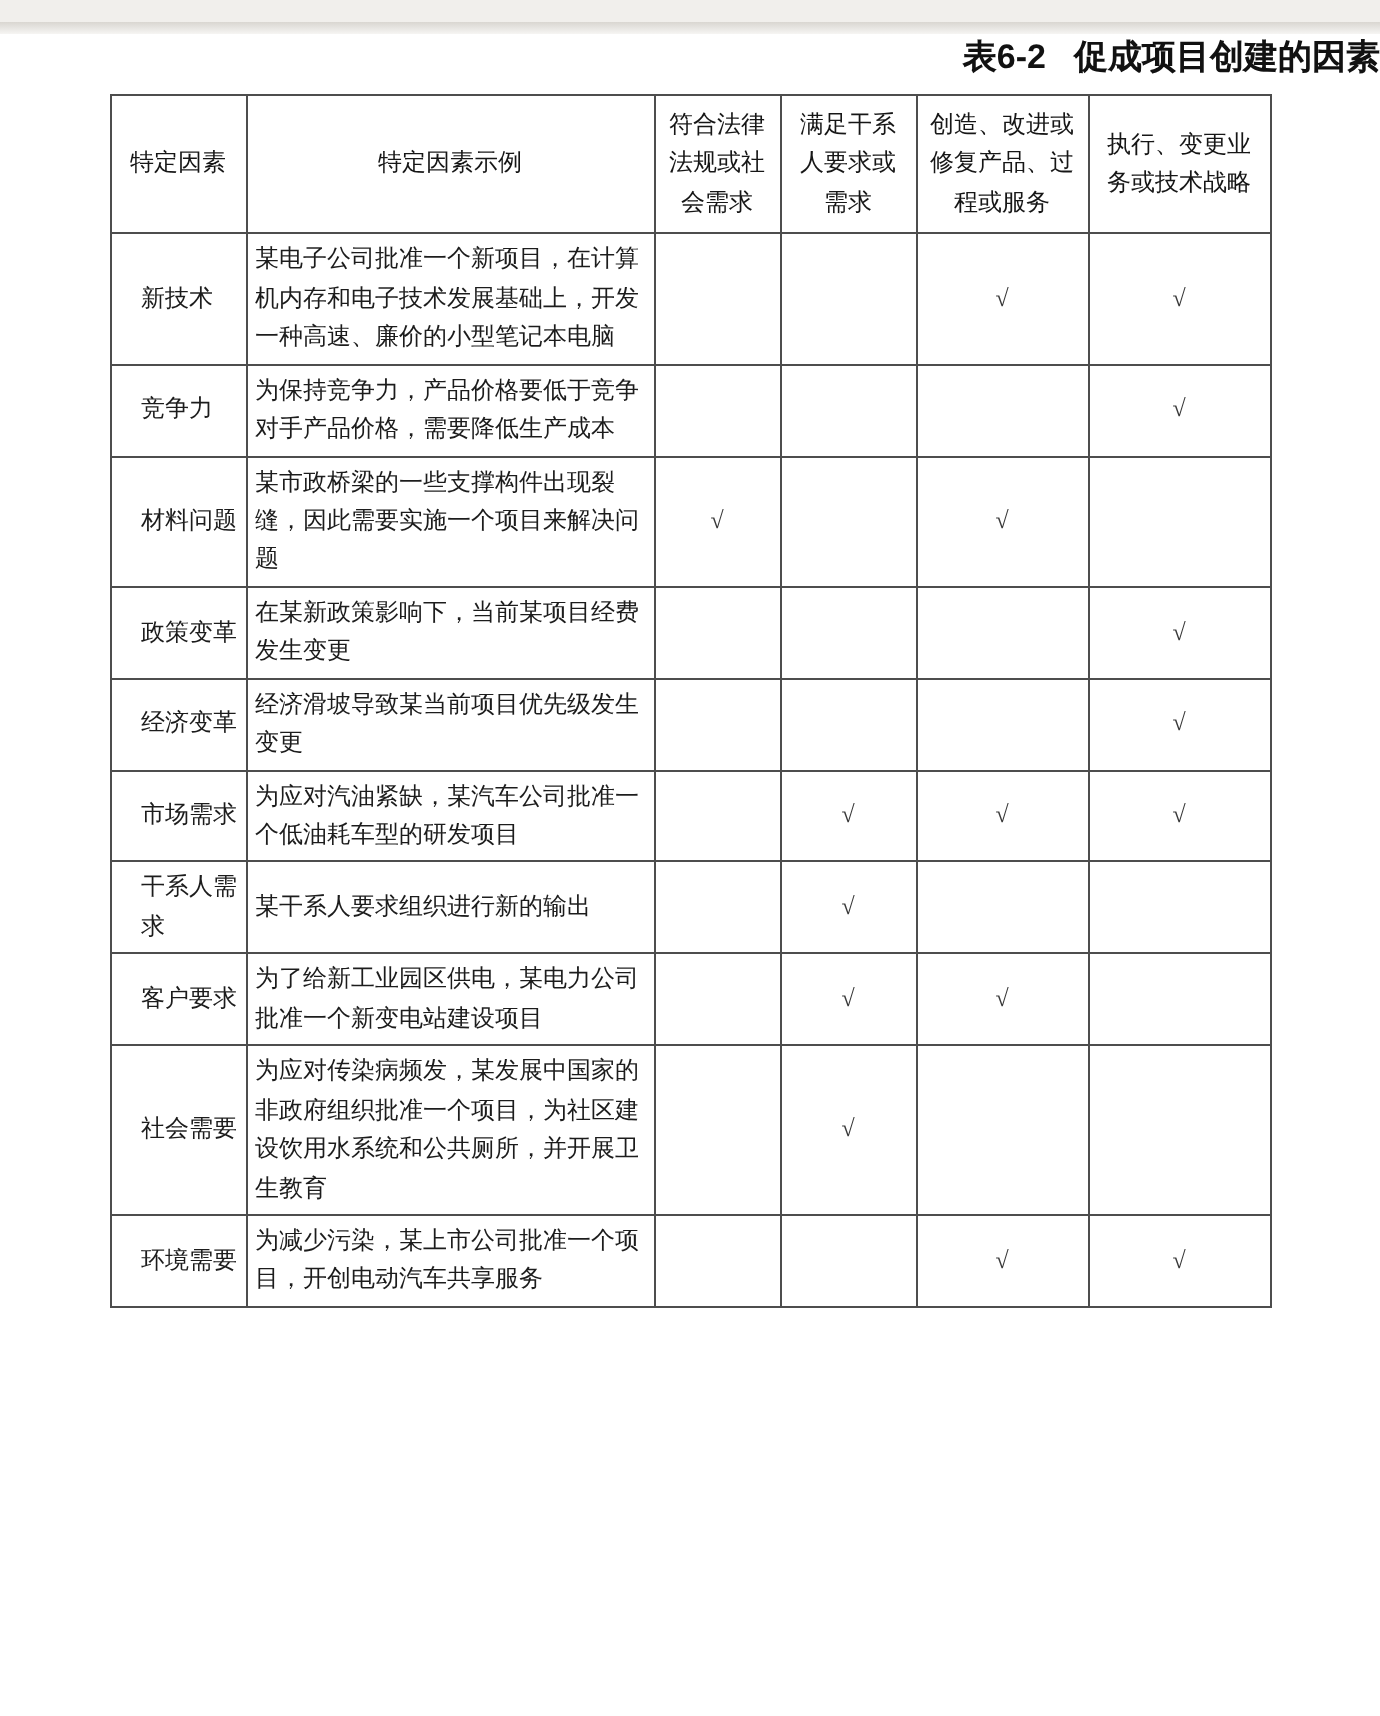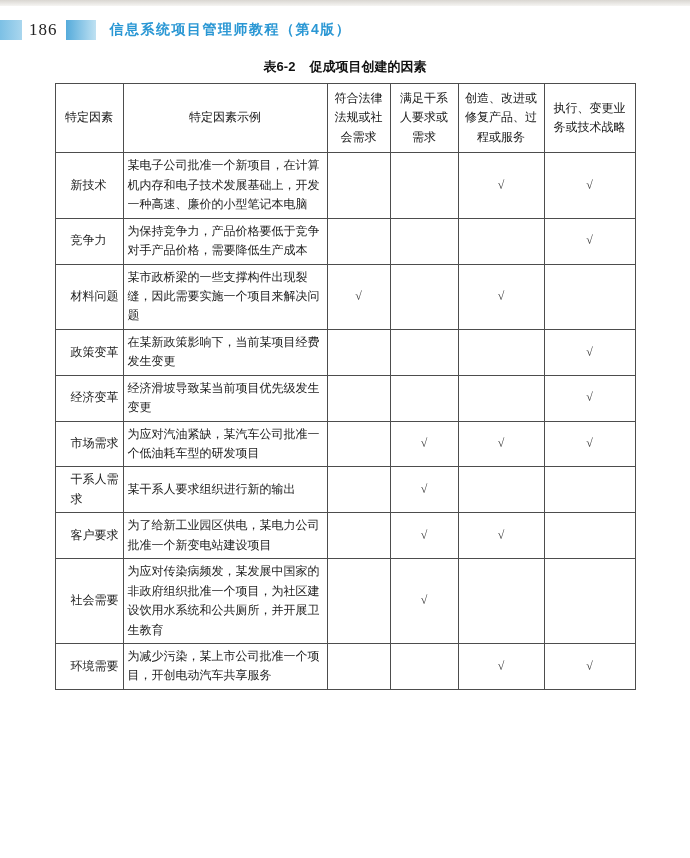--- a/index.html
+++ b/index.html
@@ -32,23 +32,23 @@
     font-size:17px;color:#232323;margin-left:7px;letter-spacing:1px;
     font-family:"Liberation Serif", serif;
   }
   .book-title{
     margin-left:14px;
     font-family:"Liberation Sans", sans-serif;
     font-size:14px;font-weight:bold;color:#2a97d4;letter-spacing:1.5px;
   }
   
   .table-caption{
-    text-align:center;
+    text-align:right;
     font-family:"Liberation Sans", sans-serif;
-    font-size:13px;font-weight:bold;color:#111;
+    font-size:17px;font-weight:bold;color:#111;
     margin-top:17px;margin-bottom:7px;
   }
   .table-caption .cap-label{margin-right:14px;}
   
   table.factors{
     width:580px;margin:0 auto;
     border-collapse:collapse;table-layout:fixed;
     word-break:break-all;
   }
   table.factors th, table.factors td{
@@ -67,26 +67,20 @@
   td.check-cell{text-align:center;padding:2px 2px;color:#3a3a3a;font-size:13px;}
   col.c0{width:68px;} col.c1{width:204px;} col.c2{width:63px;}
   col.c3{width:68px;} col.c4{width:86px;} col.c5{width:91px;}
 </style>
 </head>
 <body>
 
 <div class="page">
   <div class="scan-edge"></div>
 
-  <div class="running-header">
-    <div class="hdr-sq left"></div>
-    <div class="page-number">186</div>
-    <div class="hdr-sq mid"></div>
-    <div class="book-title">信息系统项目管理师教程（第4版）</div>
-  </div>
 
   <div class="table-caption">
     <span class="cap-label">表6-2</span><span>促成项目创建的因素</span>
   </div>
 
   <table class="factors">
     <colgroup>
       <col class="c0">
         <col class="c1">
         <col class="c2">

